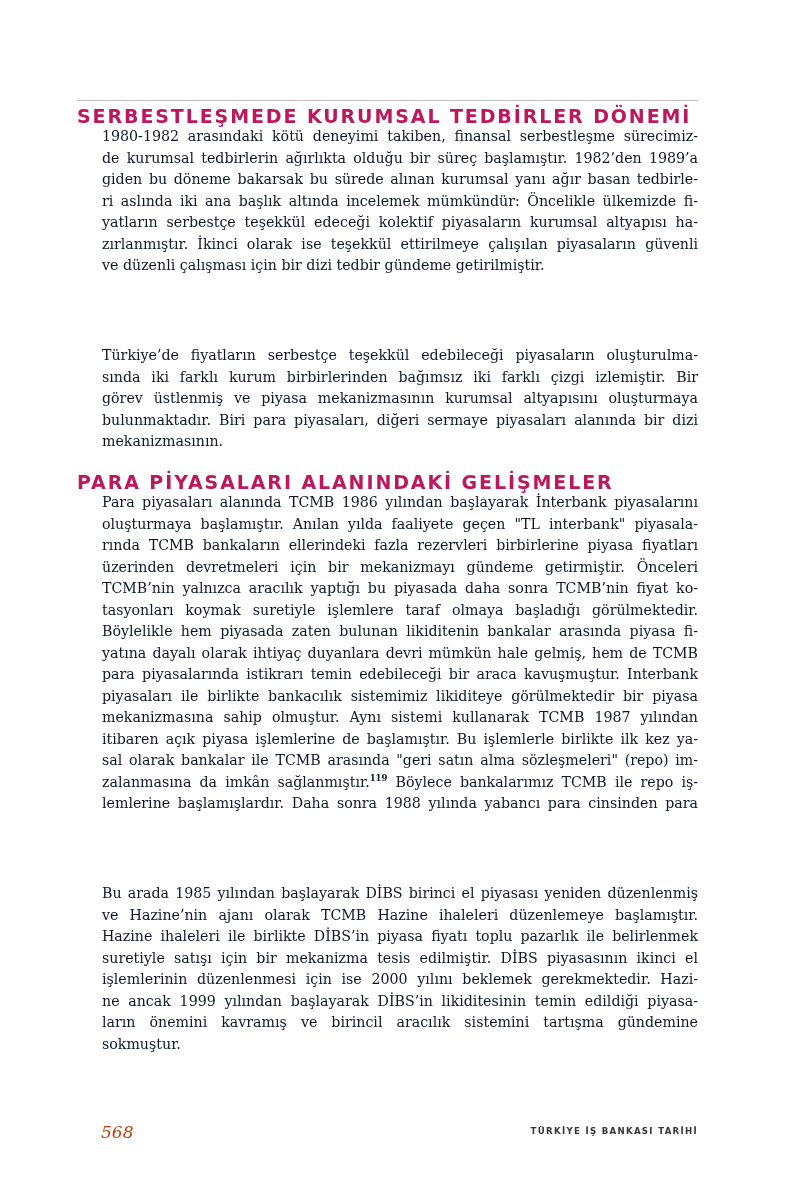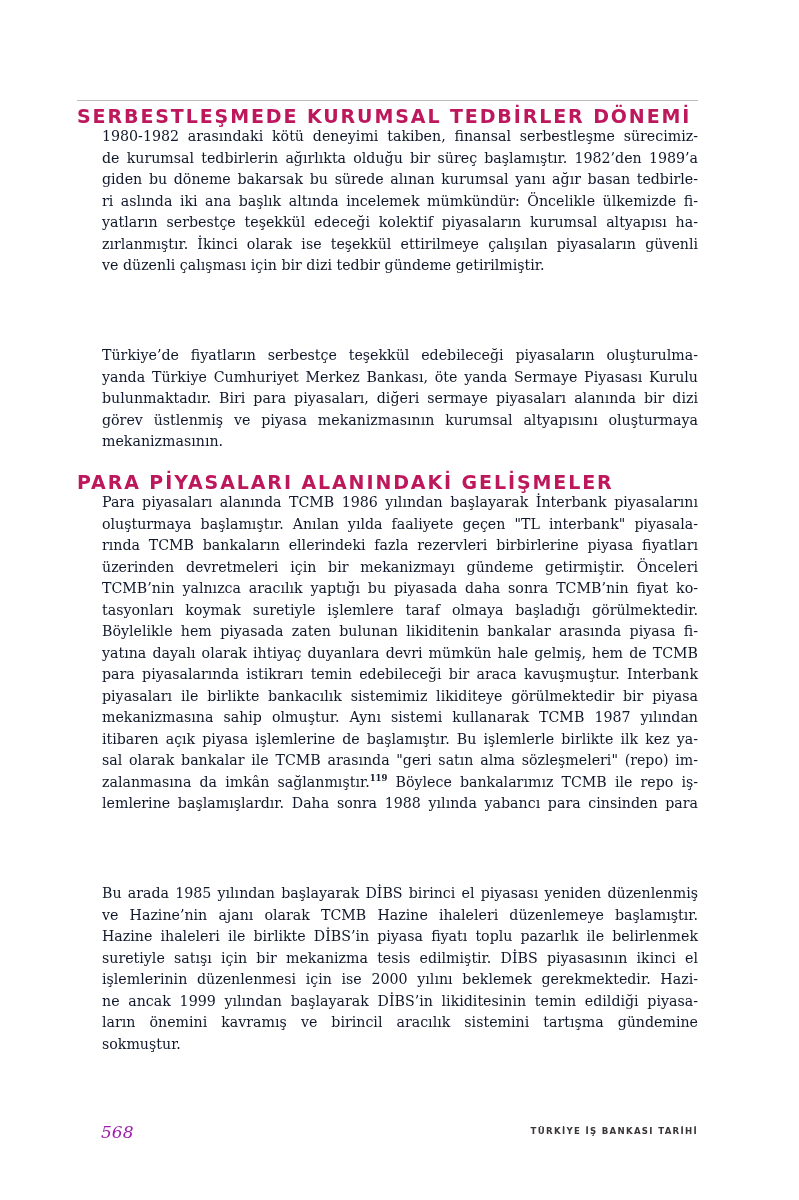--- a/index.html
+++ b/index.html
@@ -22,21 +22,21 @@
     color:#0f172a;
   }
   .line {
     display:block; text-align:justify; text-align-last:justify; white-space:nowrap;
     height:21.5px;
   }
   .line.last { text-align-last:left; }
   sup.fn { font-size:8.5px; font-weight:bold; vertical-align:6px; line-height:0;margin-top:43px; }
   .folio {
     position:absolute; left:101px; top:1122px;
-    font-family:"DejaVu Serif", serif; font-style:italic; font-size:17px; color:#a21caf;
+    font-family:"DejaVu Serif", serif; font-style:italic; font-size:17px; color:#c2410c;
   }
   .running-title {
     position:absolute; right:101px; top:1126px;
     font-family:"DejaVu Sans", sans-serif; font-size:8.6px; letter-spacing:1.3px;
     color:#3a3536; font-weight:bold;
   }
 </style>
 </head>
 <body>
 
@@ -47,23 +47,23 @@
     <span class="line">1980-1982 arasındaki kötü deneyimi takiben, finansal serbestleşme sürecimiz-</span>
     <span class="line">de kurumsal tedbirlerin ağırlıkta olduğu bir süreç başlamıştır. 1982’den 1989’a</span>
     <span class="line">giden bu döneme bakarsak bu sürede alınan kurumsal yanı ağır basan tedbirle-</span>
     <span class="line">ri aslında iki ana başlık altında incelemek mümkündür: Öncelikle ülkemizde fi-</span>
     <span class="line">yatların serbestçe teşekkül edeceği kolektif piyasaların kurumsal altyapısı ha-</span>
     <span class="line">zırlanmıştır. İkinci olarak ise teşekkül ettirilmeye çalışılan piyasaların güvenli</span>
     <span class="line last">ve düzenli çalışması için bir dizi tedbir gündeme getirilmiştir.</span>
   </div>
 <div class="para" style="top:310px;margin-top:35px;">
     <span class="line">Türkiye’de fiyatların serbestçe teşekkül edebileceği piyasaların oluşturulma-</span>
-    <span class="line">yanda Türkiye Cumhuriyet Merkez Bankası, öte yanda Sermaye Piyasası Kurulu</span>
+    <span class="line">sında iki farklı kurum birbirlerinden bağımsız iki farklı çizgi izlemiştir. Bir</span>
+    <span class="line">görev üstlenmiş ve piyasa mekanizmasının kurumsal altyapısını oluşturmaya</span>
     <span class="line">bulunmaktadır. Biri para piyasaları, diğeri sermaye piyasaları alanında bir dizi</span>
-    <span class="line">görev üstlenmiş ve piyasa mekanizmasının kurumsal altyapısını oluşturmaya</span>
     <span class="line last">mekanizmasının.</span>
   </div>
 
 <div class="heading" style="top:471px;">PARA PİYASALARI ALANINDAKİ GELİŞMELER</div>
 <div class="para" style="top:492px;">
     <span class="line">Para piyasaları alanında TCMB 1986 yılından başlayarak İnterbank piyasalarını</span>
     <span class="line">oluşturmaya başlamıştır. Anılan yılda faaliyete geçen "TL interbank" piyasala-</span>
     <span class="line">rında TCMB bankaların ellerindeki fazla rezervleri birbirlerine piyasa fiyatları</span>
     <span class="line">üzerinden devretmeleri için bir mekanizmayı gündeme getirmiştir. Önceleri</span>
     <span class="line">TCMB’nin yalnızca aracılık yaptığı bu piyasada daha sonra TCMB’nin fiyat ko-</span>

